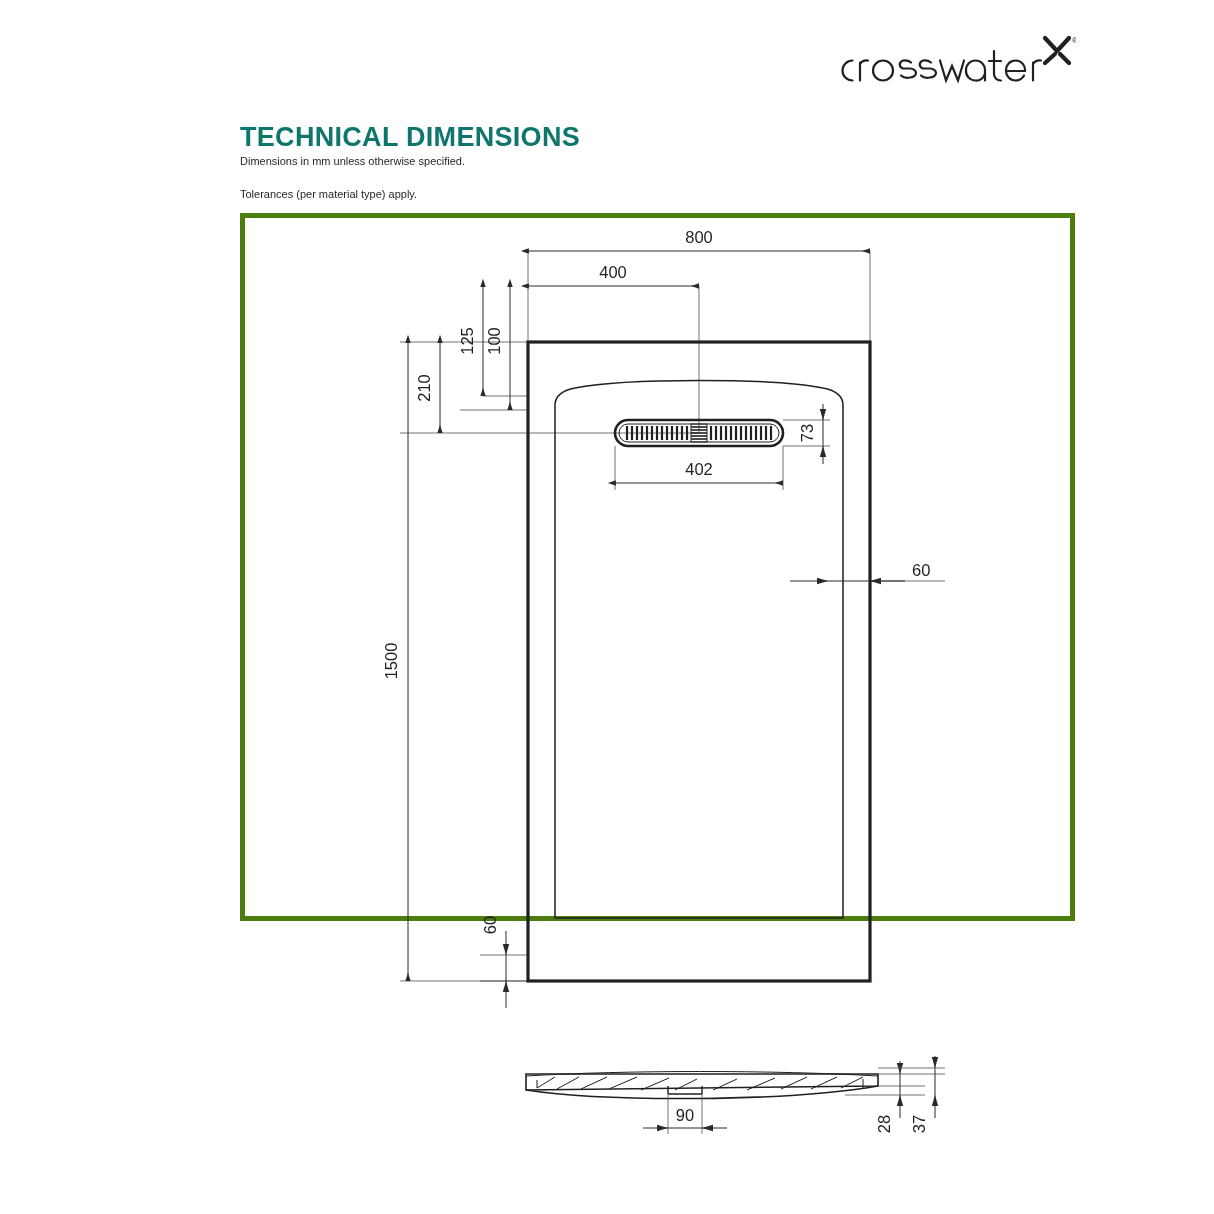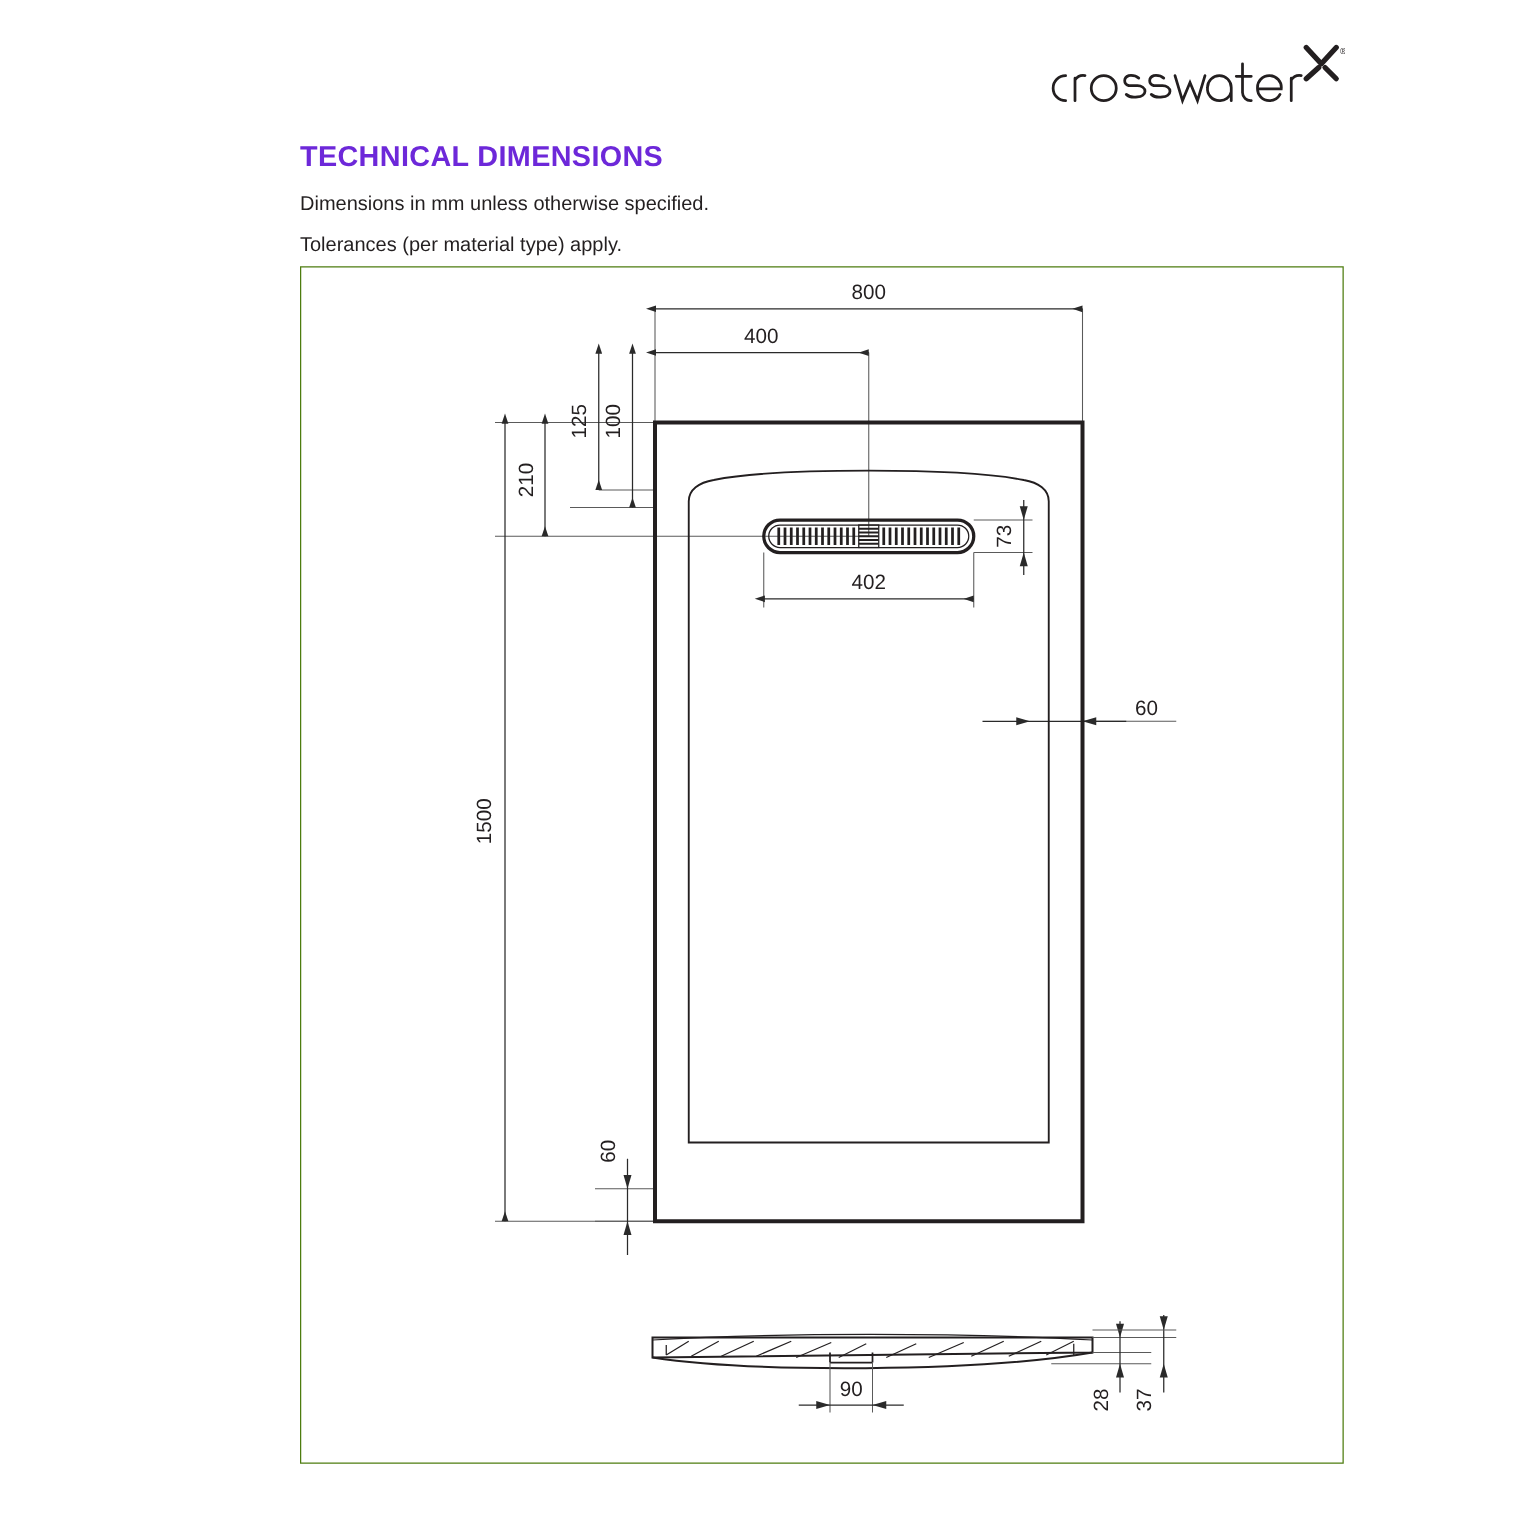--- a/index.html
+++ b/index.html
@@ -26,45 +26,45 @@
     left: 836px;
     top: 30px;
     width: 240px;
     height: 58px;
   }
   .brand svg { display: block; }
 
   .title {
     position: absolute;
     left: 240px;
-    top: 112px;
-    font-size: 23px;
+    top: 122px;
+    font-size: 27px;
     font-weight: bold;
     letter-spacing: 0.3px;
-    color: #6d28d9;
+    color: #0f766e;
     white-space: nowrap;
   }
   .subline {
     position: absolute;
     left: 240px;
-    font-size: 16px;
+    font-size: 11px;
     color: #231f20;
     white-space: nowrap;
   }
   .subline.l1 { top: 155px; }
   .subline.l2 { top: 188px; }
 
   
   .frame {
     position: absolute;
     left: 240px;
     top: 213px;
     width: 835px;
-    height: 958px;
-    border: 1px solid #4d7c0f;
+    height: 708px;
+    border: 5px solid #4d7c0f;
     box-sizing: border-box;
   }
 
   
   .canvas {
     position: absolute;
     inset: 0;
   }
   .canvas svg {
     position: absolute;

